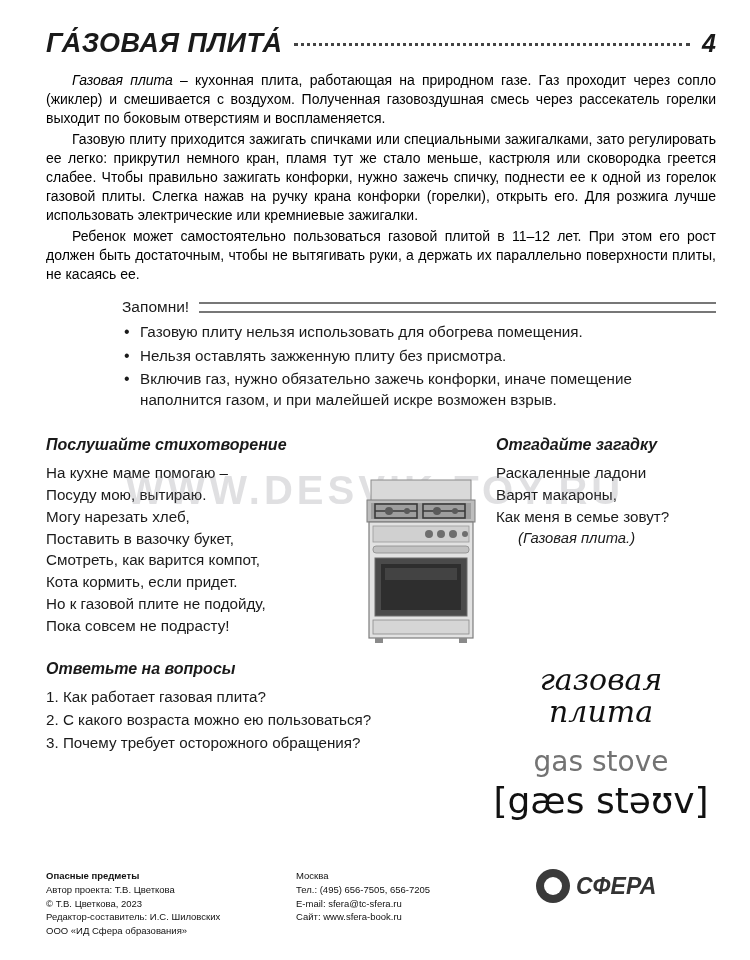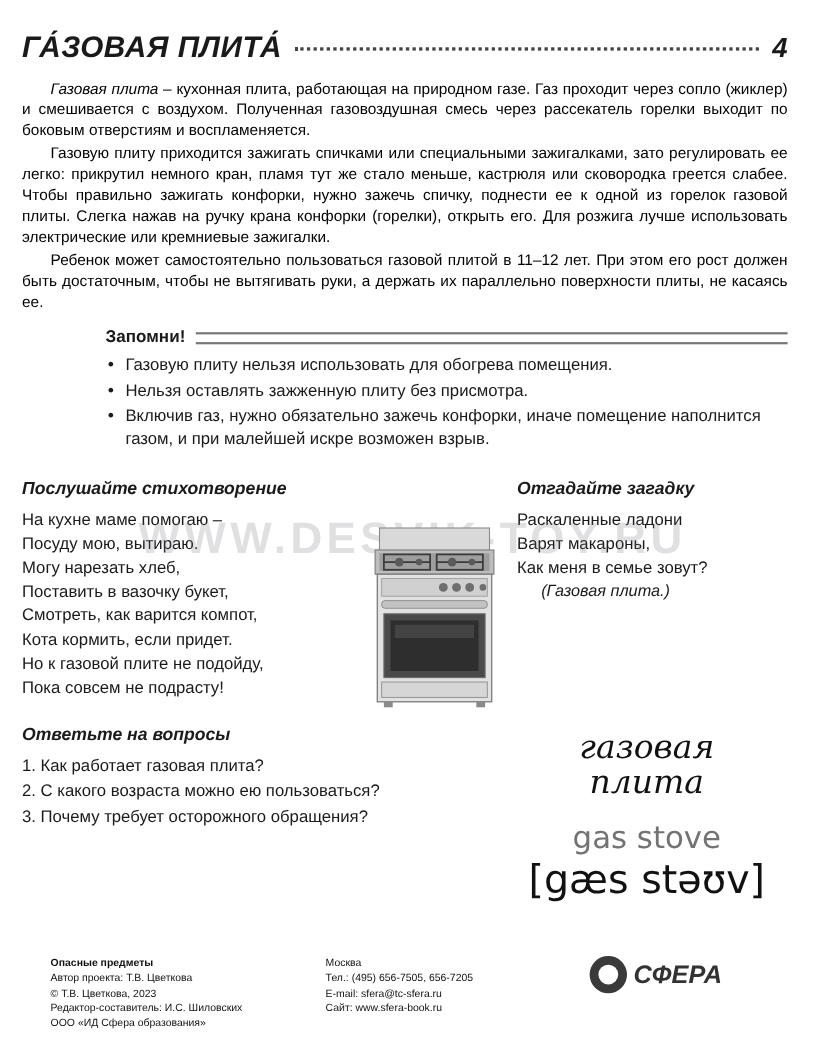--- a/index.html
+++ b/index.html
@@ -13,21 +13,21 @@
     font-family: "Liberation Sans", sans-serif;
     color: #1a1a1a;
     position: relative;
     overflow: hidden;
   }
   .page {
     position: relative;
     width: 750px;
     height: 960px;
     box-sizing: border-box;
-    padding: 28px 34px 10px 20px;
+    padding: 28px 34px 10px 46px;
   }
 
   
   .title-row {
     display: flex;
     align-items: baseline;
     gap: 6px;
     margin-bottom: 12px;
   }
   .title {
@@ -70,21 +70,21 @@
     padding-left: 76px;
     position: relative;
   }
   .remember-head {
     display: flex;
     align-items: center;
     gap: 10px;
     margin-bottom: 6px;
   }
   .remember-title {
-    font-weight: bold;
+    font-weight: normal;
     font-size: 15.5px;
     white-space: nowrap;
   }
   .remember-rule {
     flex: 1;
     height: 7px;
     border-top: 2px solid #777;
     border-bottom: 2px solid #777;
   }
   ul.remember-list {

